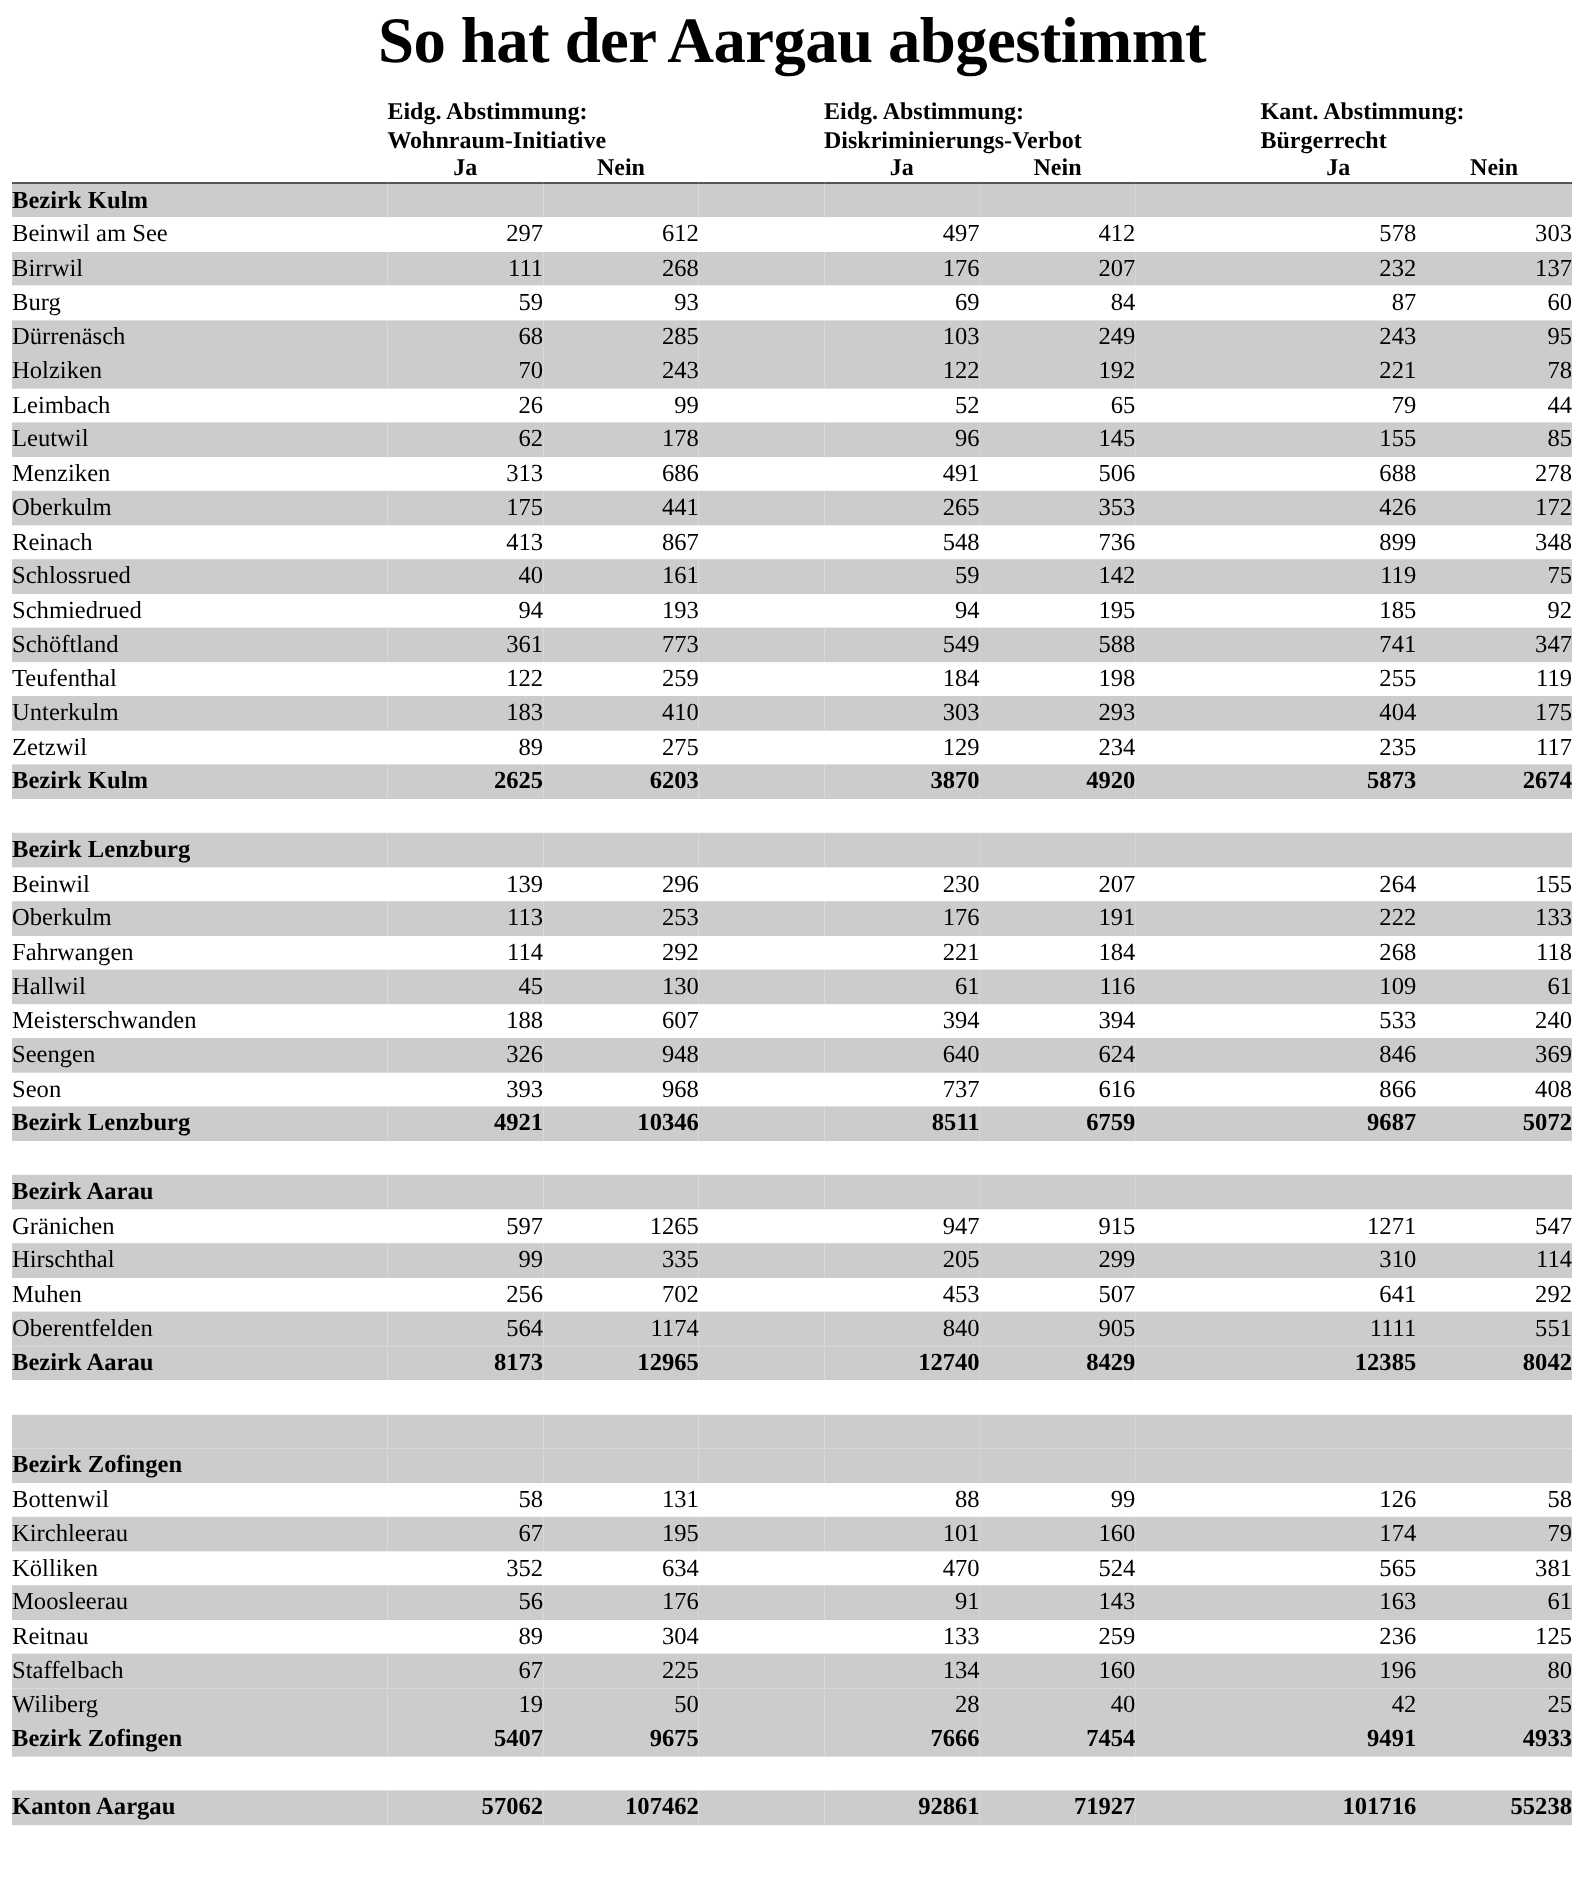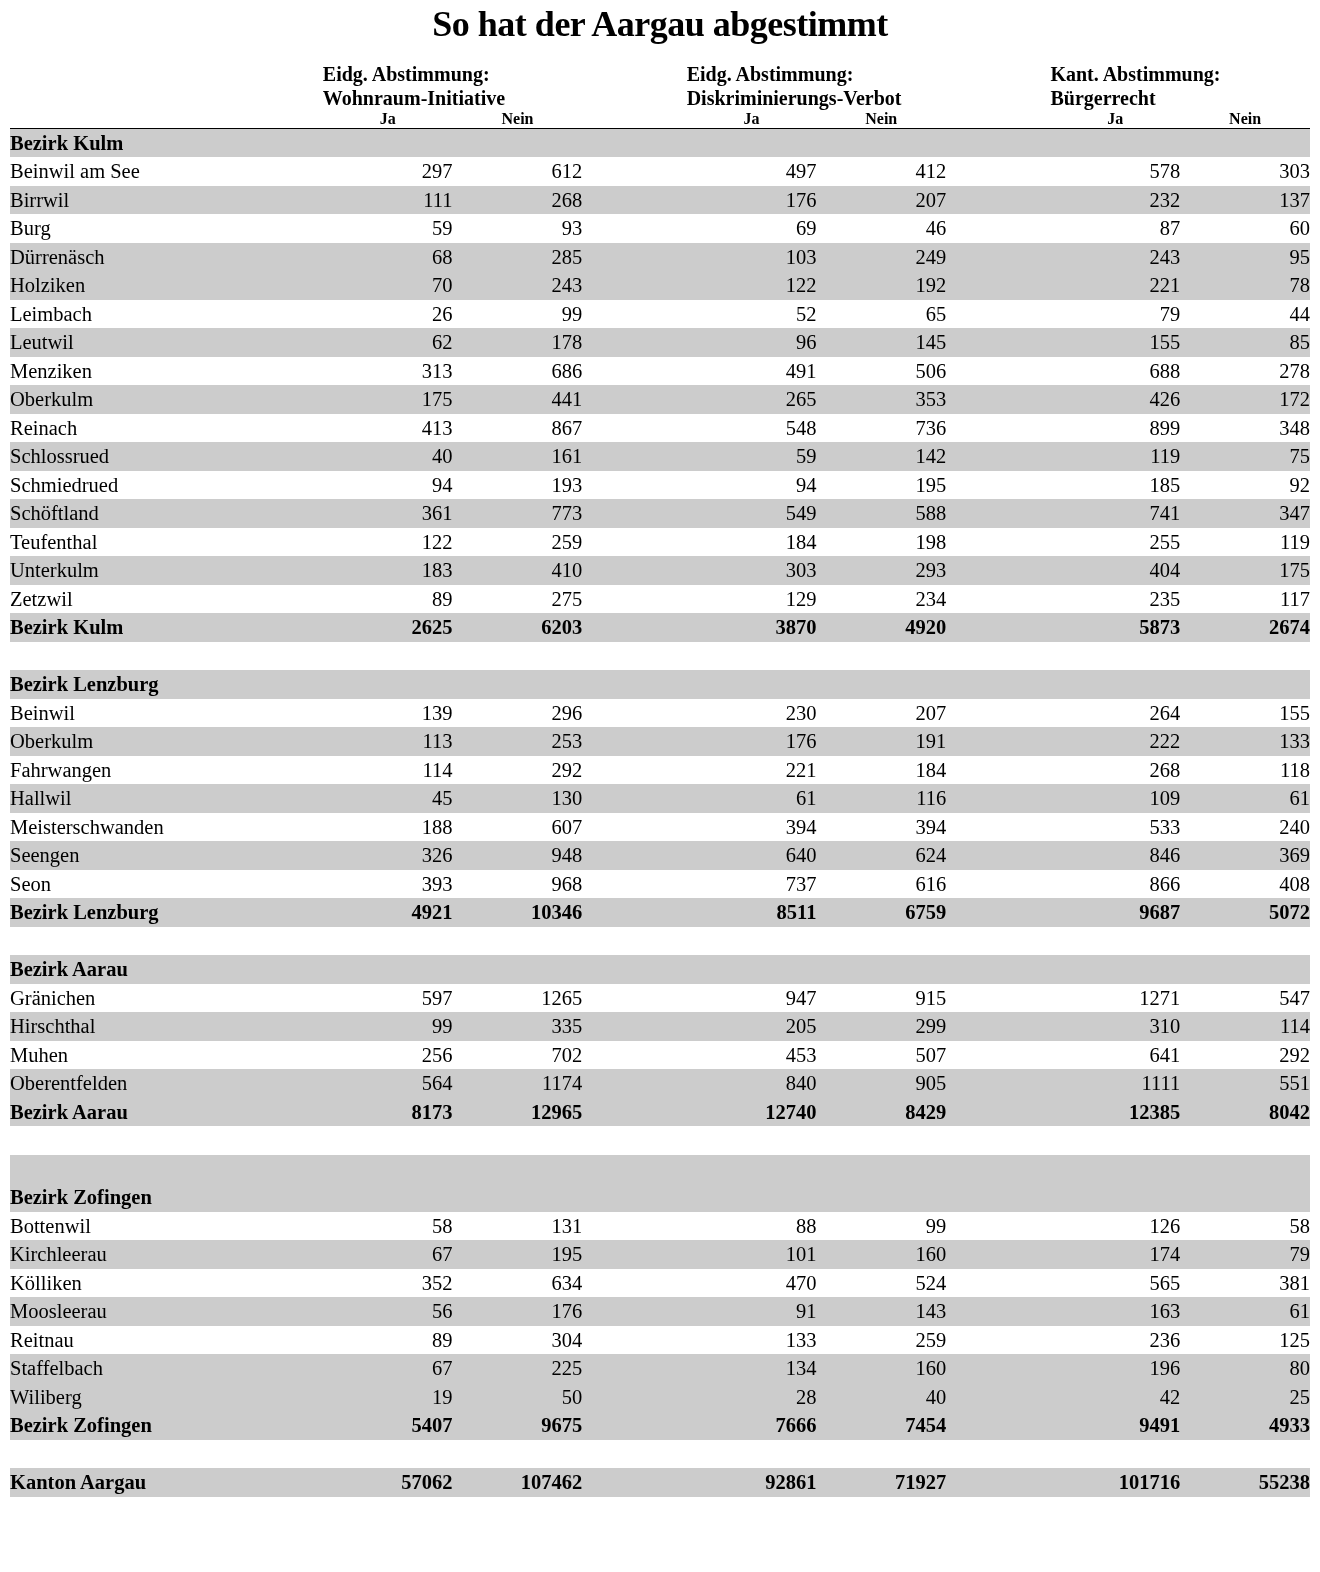--- a/index.html
+++ b/index.html
@@ -15,21 +15,21 @@
   }
   .page {
     width: 1320px;
     position: relative;
     padding: 0;
   }
   .title {
     text-align: center;
     font-family: "Liberation Serif", serif;
     font-weight: bold;
-    font-size: 36px;
+    font-size: 54px;
     letter-spacing: -0.5px;
     margin: 0;
     padding: 6px 0 18px 0;
     line-height: 1.05;
   }
   table.votes {
     width: 1300px;
     margin: 0 10px;
     border-collapse: collapse;
     font-size: 20.5px;
@@ -41,21 +41,21 @@
   .hdr-group {
     text-align: left;
     font-weight: bold;
     font-size: 20px;
     line-height: 1.2;
     padding-bottom: 2px;
   }
   .hdr-sub {
     text-align: center;
     font-weight: bold;
-    font-size: 16px;
+    font-size: 20px;
     padding-bottom: 5px;
   }
 
   col.c-name { width: 270px; }
   col.c-num { width: 112px; }
   col.c-gap { width: 90px; }
 
   tr.band td { background: #cccccc; }
   tr.plain td { background: #ffffff; }
   tr.district-head td,
@@ -170,21 +170,21 @@
           <td class="gapcell"></td>
           <td class="num">232</td>
           <td class="num">137</td>
         </tr>
         <tr class="row plain">
           <td class="name">Burg</td>
           <td class="num">59</td>
           <td class="num">93</td>
           <td class="gapcell"></td>
           <td class="num">69</td>
-          <td class="num">46</td>
+          <td class="num">84</td>
           <td class="gapcell"></td>
           <td class="num">87</td>
           <td class="num">60</td>
         </tr>
         <tr class="row band">
           <td class="name">Dürrenäsch</td>
           <td class="num">68</td>
           <td class="num">285</td>
           <td class="gapcell"></td>
           <td class="num">103</td>

